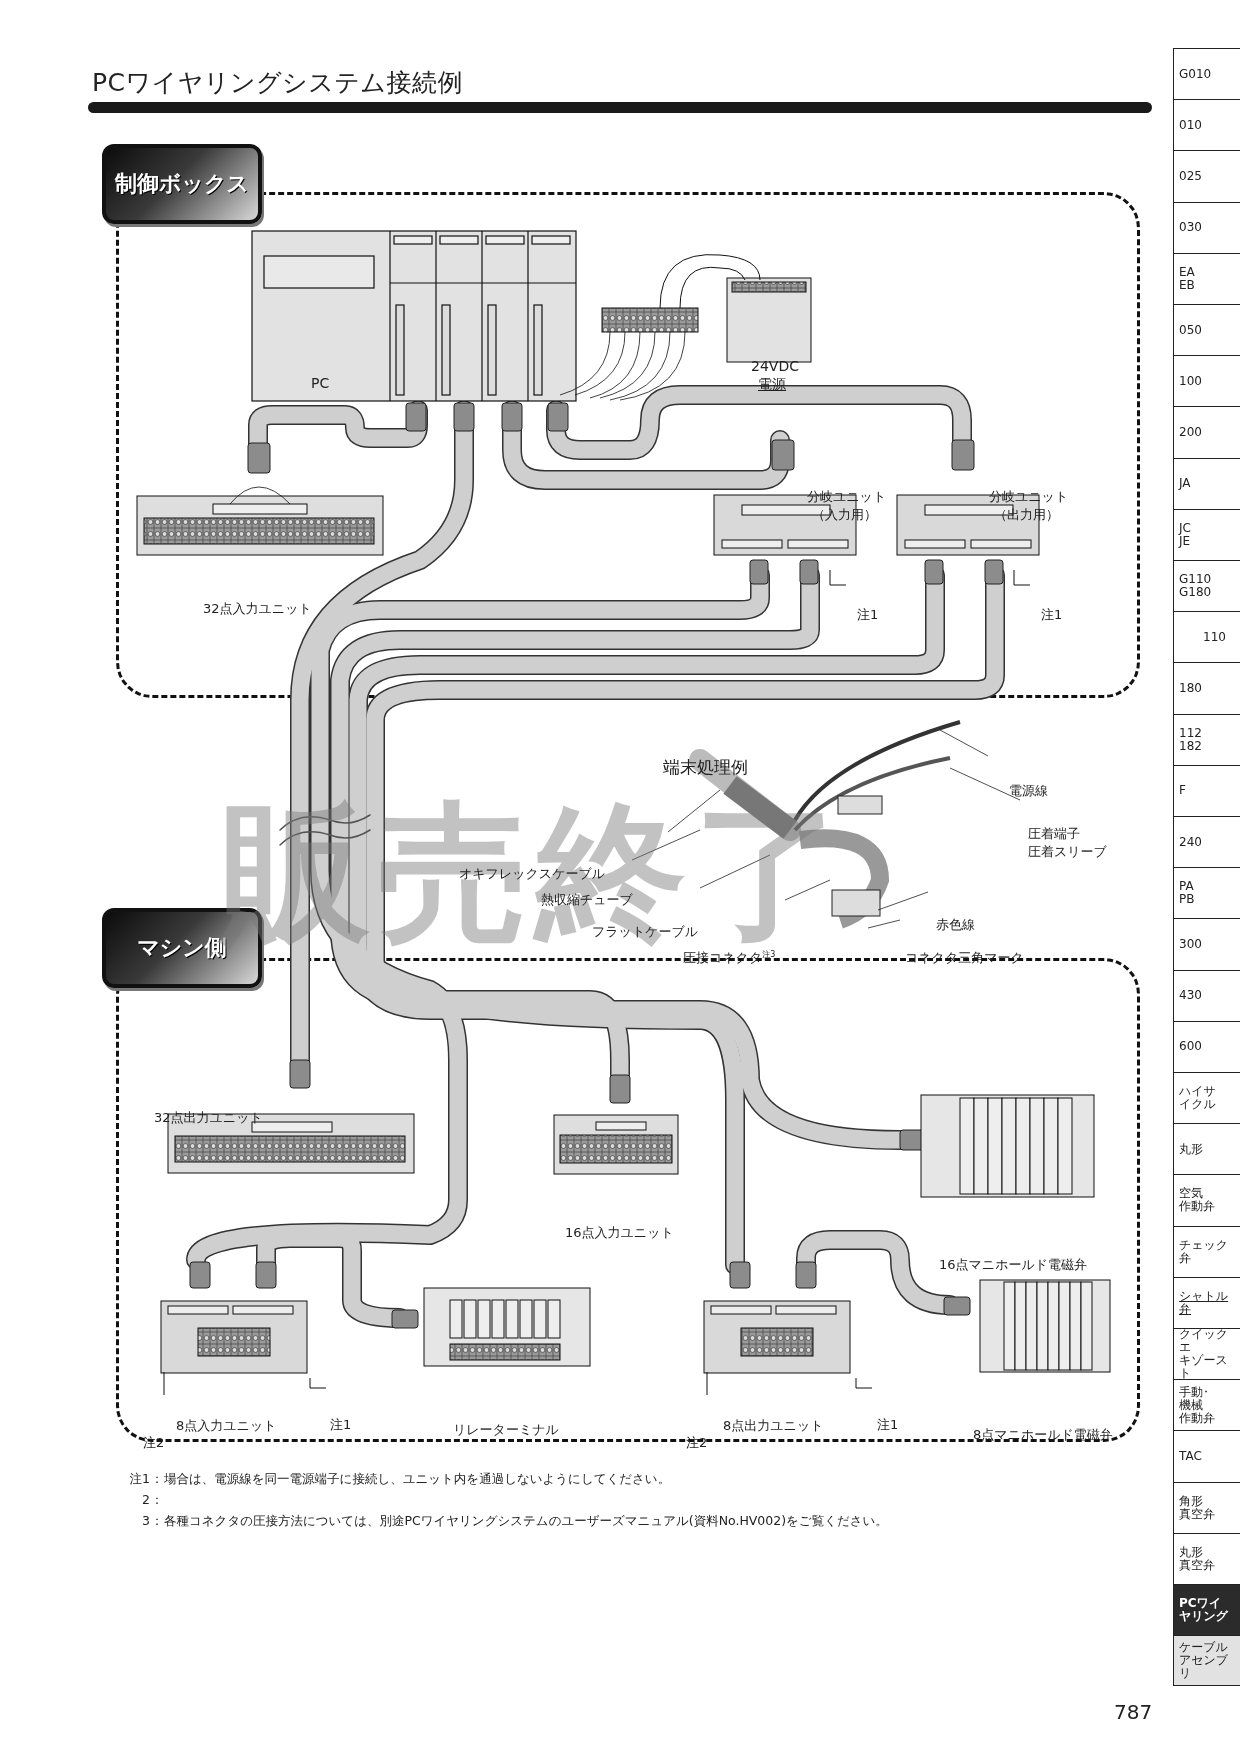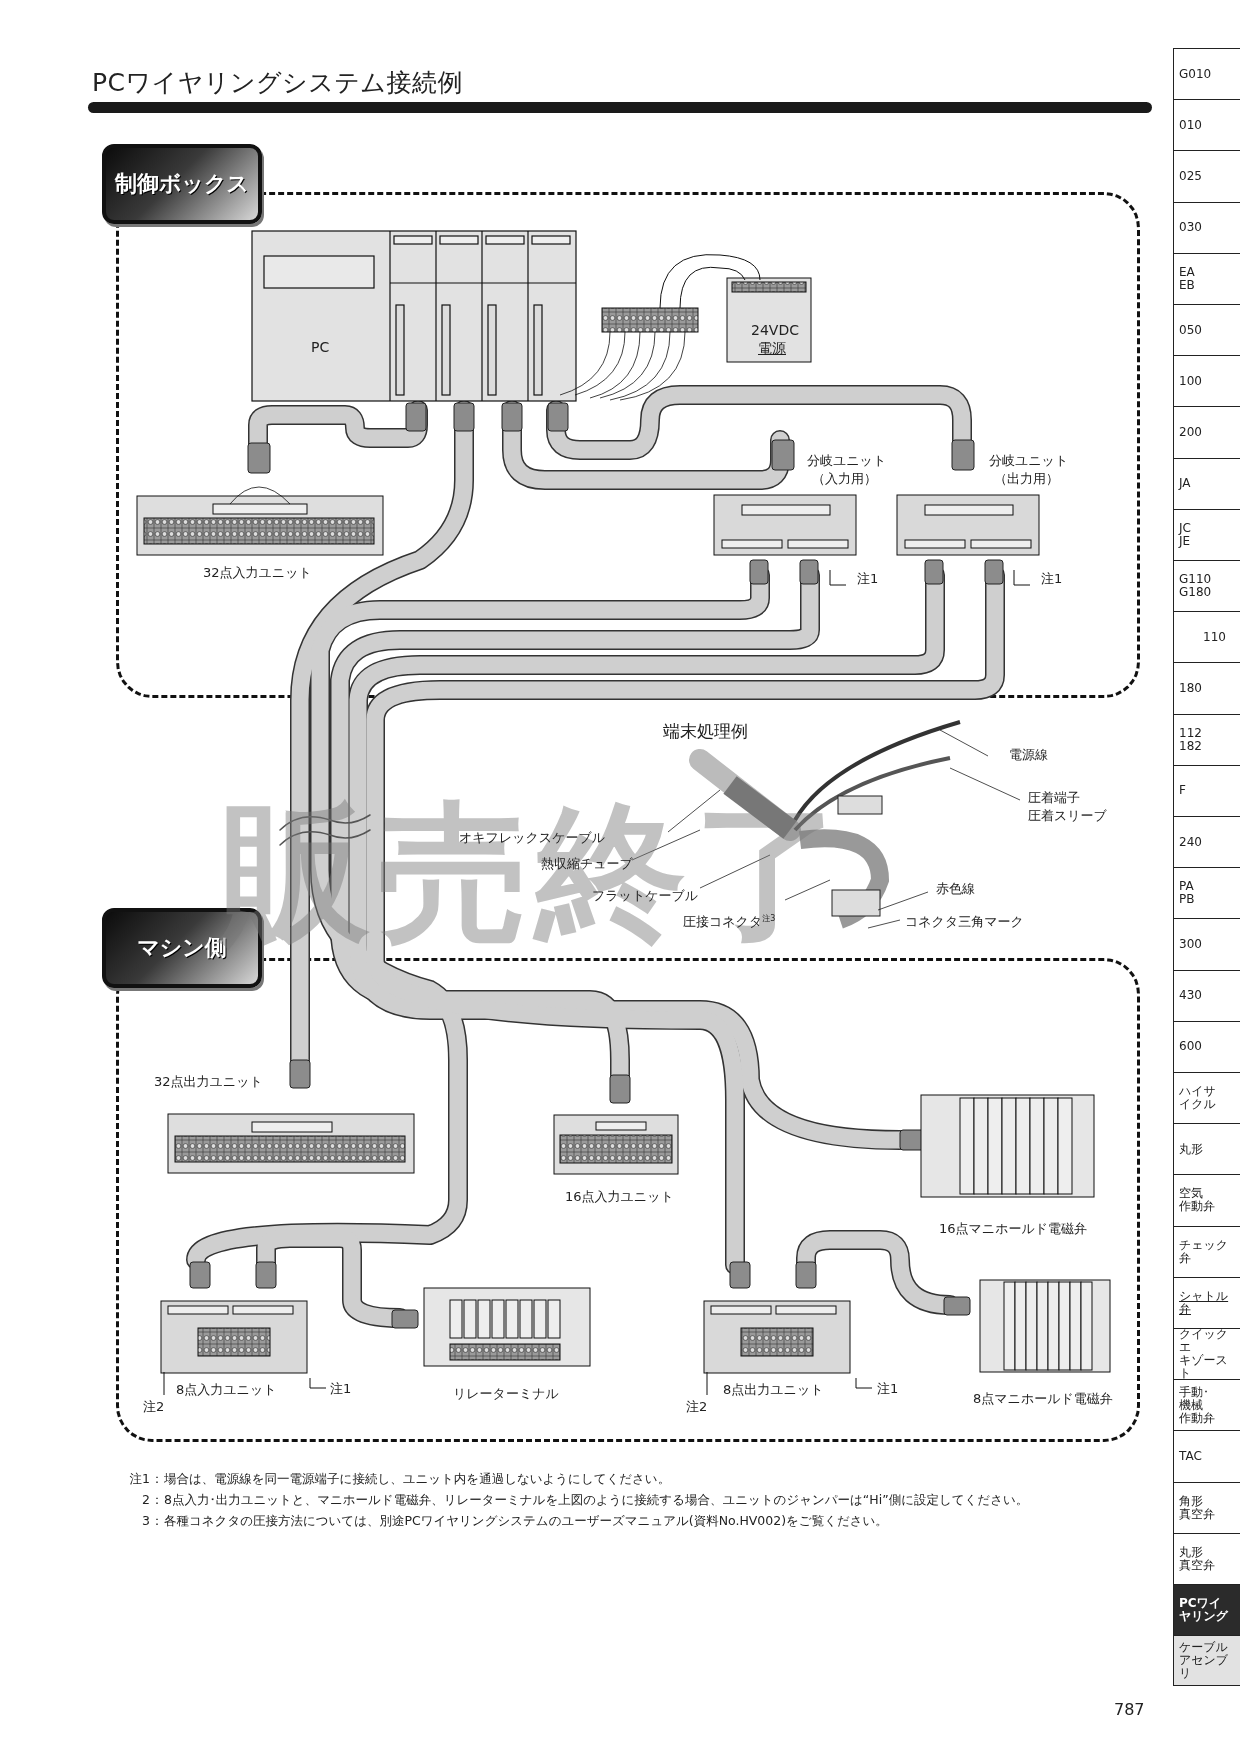--- a/index.html
+++ b/index.html
@@ -2,29 +2,29 @@
 <html><head>
 <meta charset="utf-8">
 <style>
   html,body{margin:0;padding:0;background:#fff;}
   body{width:1240px;height:1752px;position:relative;overflow:hidden;font-family:"DejaVu Sans","Liberation Sans",sans-serif;color:#222;}
   .abs{position:absolute;}
   .title{left:92px;top:66px;font-size:25px;letter-spacing:0.5px;font-family:"DejaVu Sans",sans-serif;color:#222;}
   .title-rule{left:88px;top:102px;width:1064px;height:11px;background:#1a1a1a;border-radius:6px;}
   .section-label{width:152px;height:72px;border-radius:12px;background:linear-gradient(135deg,#0c0c0c 0%,#3a3a3a 45%,#d8d8d8 100%);border:4px solid #111;box-shadow:2px 3px 0 #777;color:#fff;font-weight:bold;font-size:22px;display:flex;align-items:center;justify-content:center;text-shadow:1px 1px 0 #000;}
   .dash-box{border:3px dashed #111;border-radius:36px;}
-  .lbl{font-size:13px;color:#222;white-space:nowrap;}
+  .lbl{font-size:13px;color:#222;white-space:nowrap;margin-top:36px;}
   .tab{left:1173px;width:67px;border-left:1.5px solid #222;border-top:1.5px solid #222;font-size:12px;line-height:13px;padding:0 0 0 5px;box-sizing:border-box;display:flex;align-items:center;color:#222;}
   .tab.active{background:#2b2b2b;color:#fff;font-weight:bold;}
   .tab.light{background:#e2e2e2;}
   .notes{left:112px;top:1468px;font-size:12.5px;line-height:21px;color:#222;}
   .notes .row{display:flex;}
   .notes .k{width:38px;text-align:right;flex:none;}
   .notes .sep{width:14px;text-align:center;flex:none;}
-  .page-num{left:1114px;top:1700px;font-size:16px;color:#222;}
+  .page-num{left:1114px;top:1700px;font-size:20px;color:#222;}
   .watermark{left:220px;top:775px;font-size:150px;font-weight:bold;color:rgba(120,120,120,0.45);letter-spacing:8px;white-space:nowrap;pointer-events:none;}
 </style>
 </head>
 <body>
 
 <div class="abs title">PCワイヤリングシステム接続例</div>
 <div class="abs title-rule"></div>
 
 <div class="abs dash-box" style="left:116px;top:192px;width:1018px;height:500px;"></div>
 <div class="abs dash-box" style="left:116px;top:958px;width:1018px;height:478px;"></div>
@@ -270,21 +270,20 @@
   <div class="row">
     <span class="k">注1</span>
       <span class="sep">：</span>
     <div>
         <div>場合は、電源線を同一電源端子に接続し、ユニット内を通過しないようにしてください。</div>
       </div>
   </div>
   <div class="row">
     <span class="k">2</span>
       <span class="sep">：</span>
-    <div>8点入力･出力ユニットと、マニホールド電磁弁、リレーターミナルを上図のように接続する場合、ユニットのジャンパーは“Hi”側に設定してください。</div>
   </div>
   <div class="row">
     <span class="k">3</span>
       <span class="sep">：</span>
     <div>各種コネクタの圧接方法については、別途PCワイヤリングシステムのユーザーズマニュアル(資料No.HV002)をご覧ください。</div>
   </div>
 </div>
 
 <div class="abs page-num">787</div>
 

